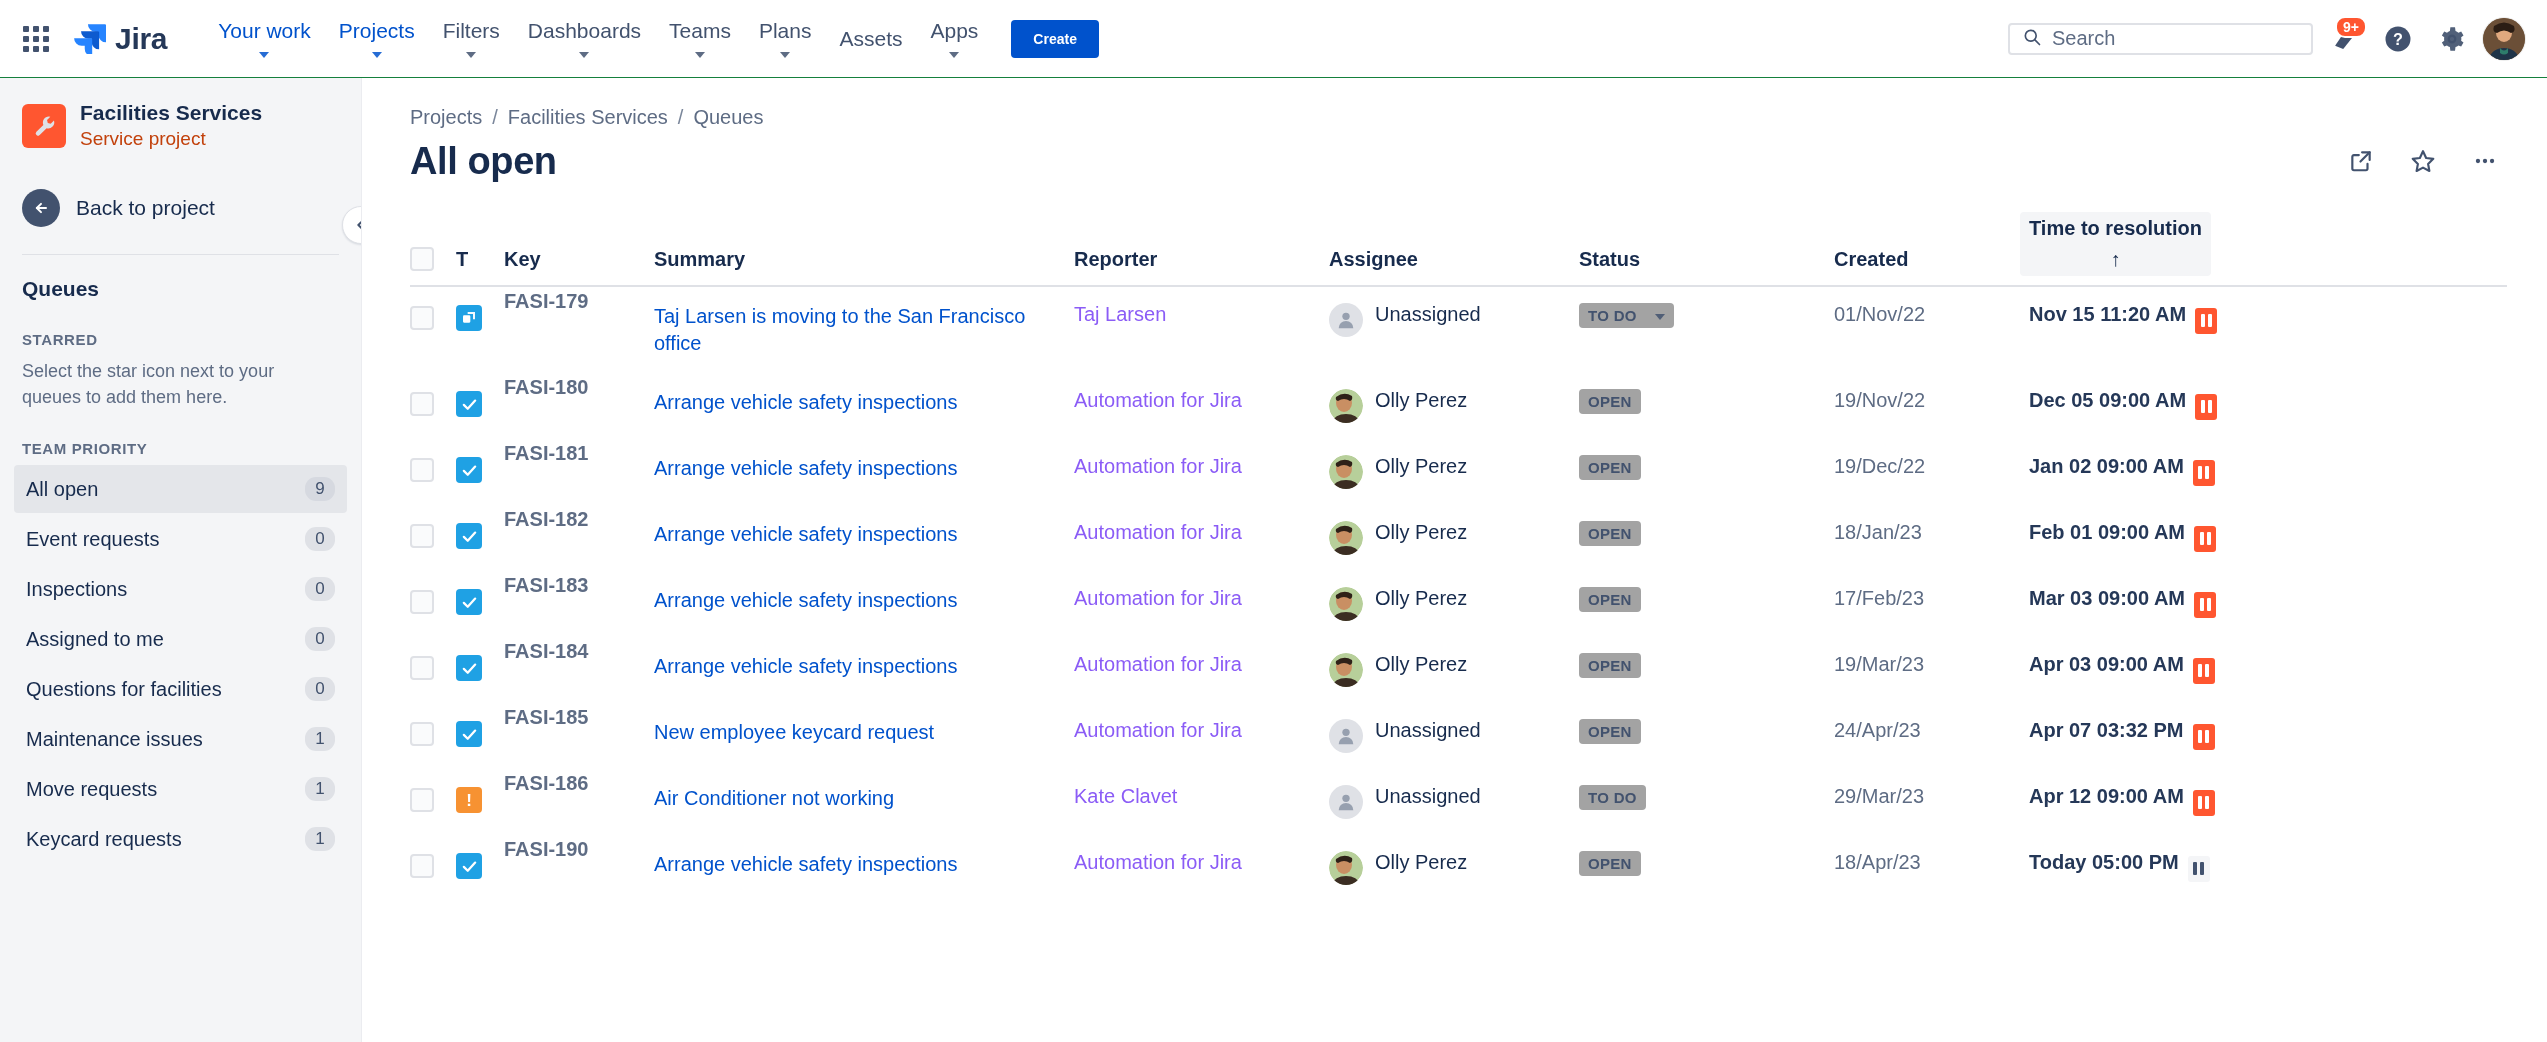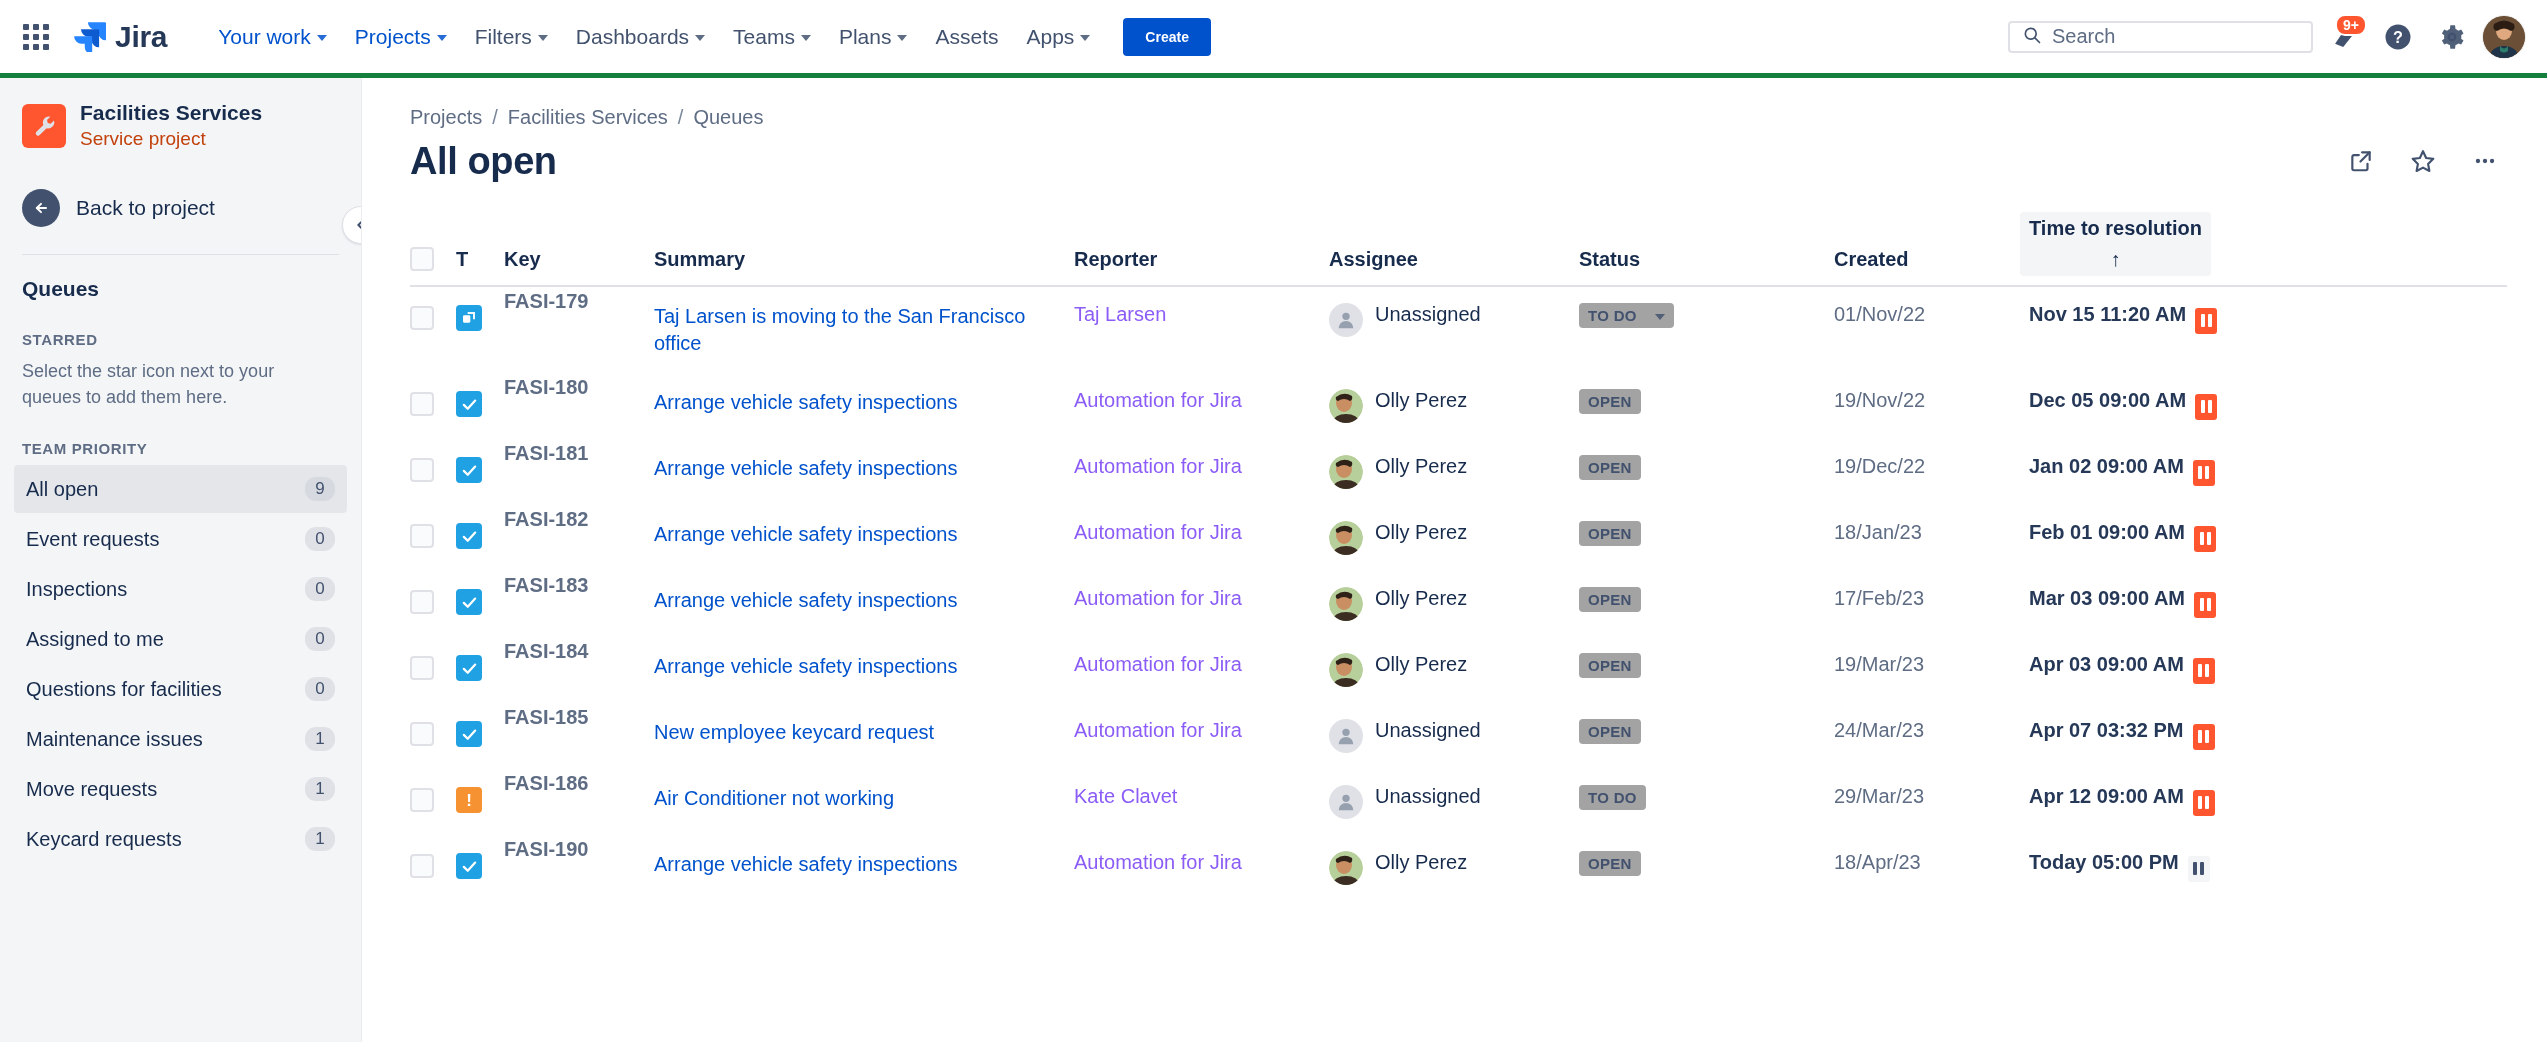--- a/index.html
+++ b/index.html
@@ -8,42 +8,42 @@
     font-family: "Liberation Sans", sans-serif;
     background: #ffffff;
     color: #172b4d;
     overflow: hidden;
   }
 
   
   .topnav {
     height: 78px; width: 100%;
     background: #fff;
-    border-bottom: 5px solid #15803d;
+    border-bottom: 1px solid #15803d;
     display: flex; align-items: center;
     padding: 0 22px 0 18px;
     position: relative;
   }
   .apps-grid {
     width: 36px; height: 36px;
     display: grid; grid-template-columns: repeat(3,6px);
     grid-template-rows: repeat(3,6px); gap: 4px;
     align-content: center; justify-content: center;
     cursor: pointer; border-radius: 4px;
   }
   .apps-grid i { display:block; width:6px; height:6px; background:#42526e; border-radius:1px; }
 
   .brand { display: flex; align-items: center; gap: 9px; margin-left: 18px; cursor: pointer; }
   .brand-text { font-size: 30px; font-weight: 600; color: #253858; letter-spacing: -0.3px; }
 
   .nav-items { display: flex; align-items: center; margin-left: 38px; gap: 2px; }
   .nav-item {
     display: flex; align-items: center; gap: 6px;
     padding: 8px 13px; border-radius: 4px;
-    font-size: 21px; color: #42526e; cursor: pointer; white-space: nowrap;
+    font-size: 21px; color: #42526e; cursor: pointer; white-space: nowrap; flex-direction: column;
   }
   .nav-item.active { color: #0052cc; font-weight: 500; }
   .chev { display:inline-block; width:0; height:0;
     border-left:5px solid transparent; border-right:5px solid transparent;
     border-top:6px solid currentColor; opacity:.85; margin-top:3px; }
 
   .create-btn {
     margin-left: 20px; background: #0052cc; color: #fff;
     font-size: 14px; font-weight: 600; padding: 11px 22px;
     border: none; border-radius: 4px; cursor: pointer;
@@ -734,21 +734,21 @@
                   </svg>
               </div>
               <span class="person-name">Unassigned</span>
             </div>
           </td>
           <td>
             <span class="lozenge">
                 <span>OPEN</span>
               </span>
           </td>
-          <td class="created-cell">24/Mar/23</td>
+          <td class="created-cell">24/Apr/23</td>
           <td class="ttr-cell">
             <span>Apr 07 03:32 PM</span><span class="sla-pause">
                 <i></i>
                 <i></i>
               </span>
           </td>
         </tr>
 
         <tr>
           <td>

